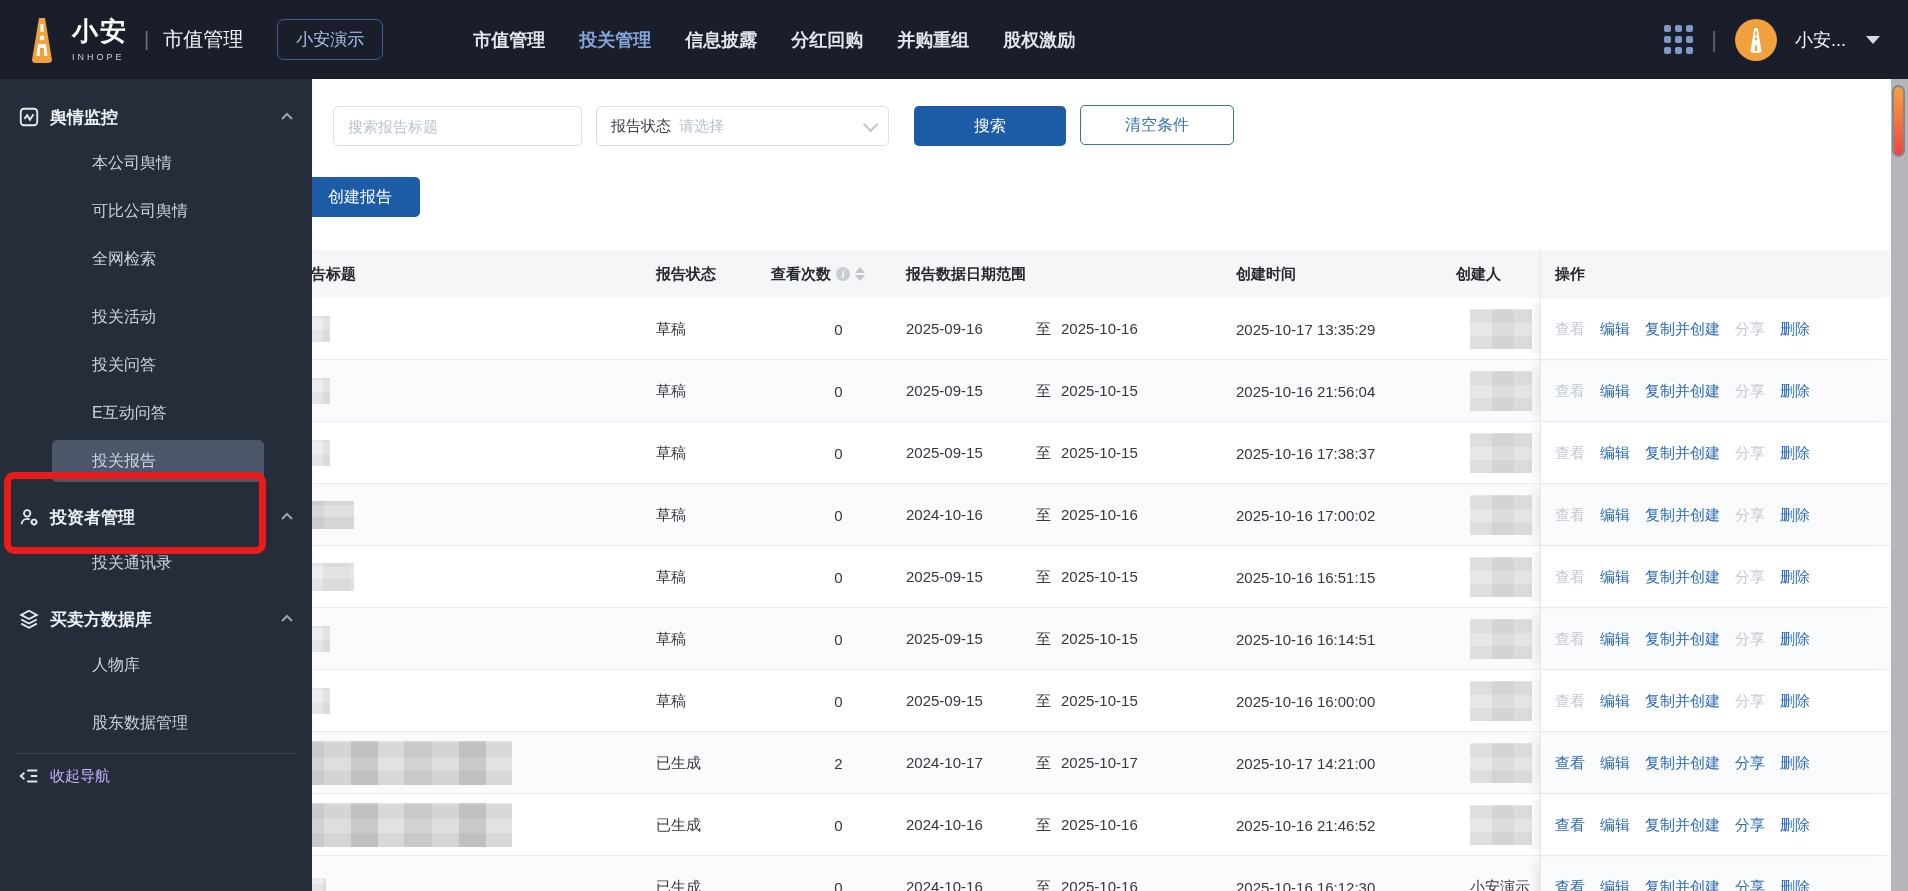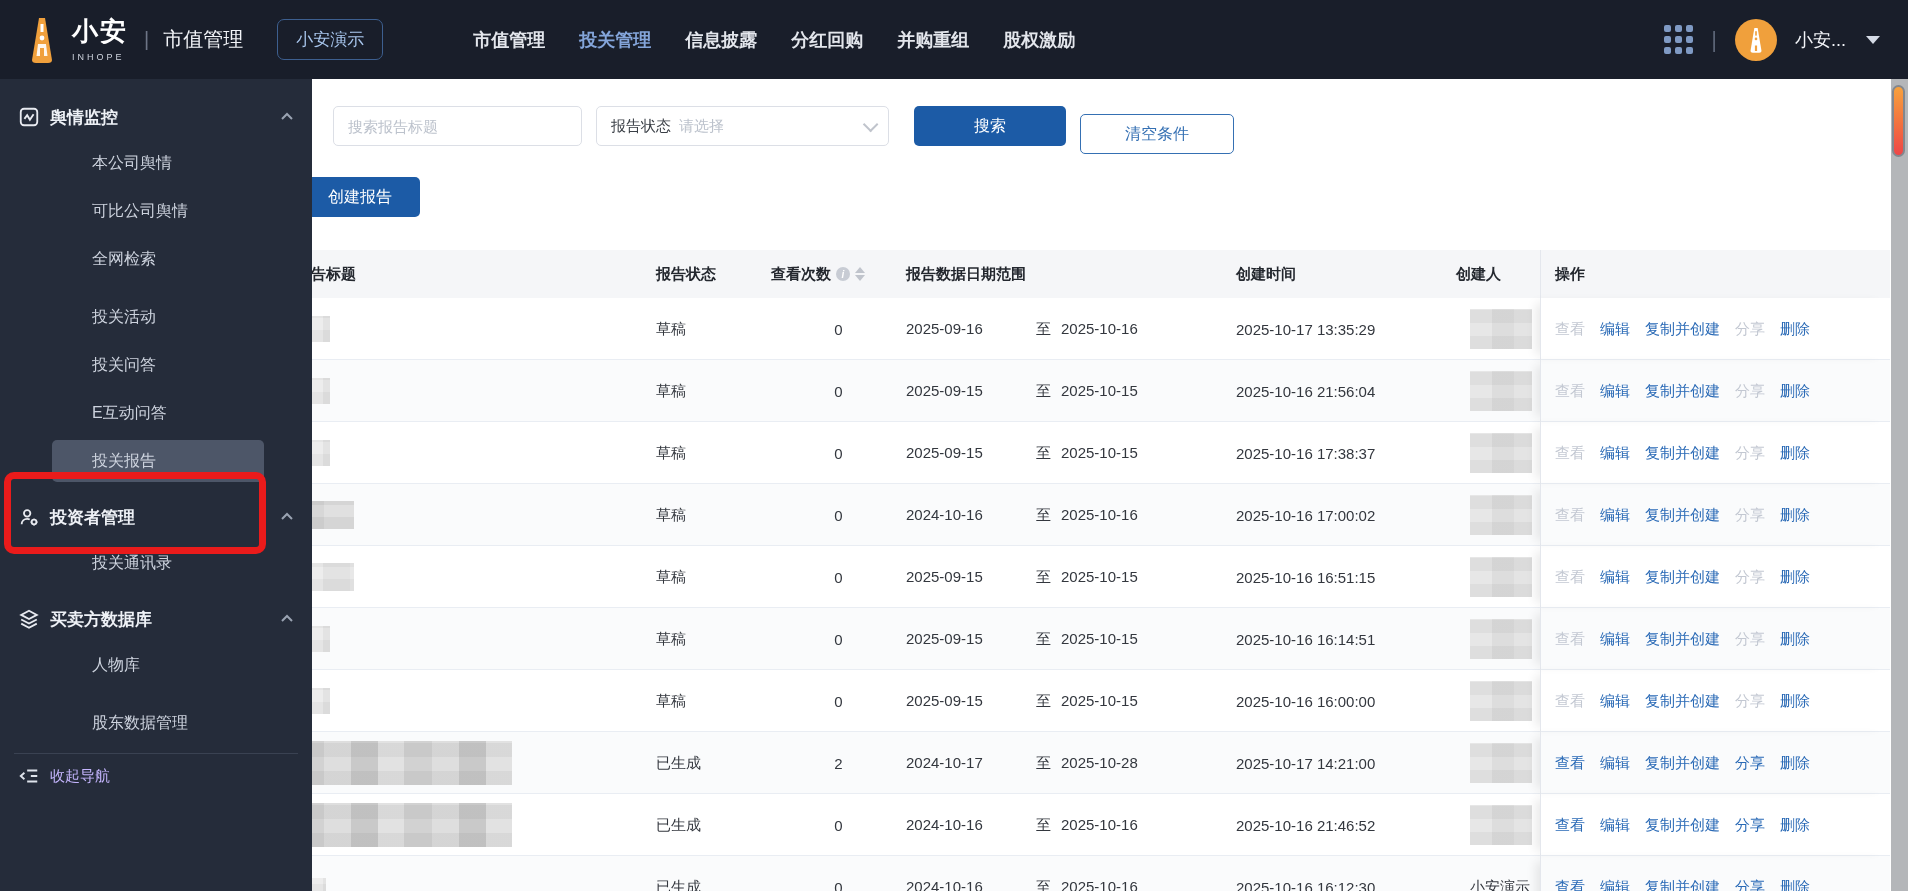--- a/index.html
+++ b/index.html
@@ -63,21 +63,21 @@
   .select-box { position:absolute; left:316px; top:27px; width:293px; height:40px;
     border:1px solid #dcdfe6; border-radius:5px; display:flex; align-items:center;
     padding:0 14px; cursor:pointer; }
   .select-label { color:#3a3f46; font-size:15px; }
   .select-placeholder { color:#bcc2cc; font-size:15px; margin-left:8px; }
   .select-chev { margin-left:auto; width:11px; height:11px; border-right:2px solid #c0c4cc;
     border-bottom:2px solid #c0c4cc; transform:rotate(45deg) translateY(-3px); }
   .btn-primary { background:#1c5ba6; color:#fff; border:none; border-radius:5px;
     font-size:16px; cursor:pointer; font-family:inherit; }
   .btn-search { position:absolute; left:634px; top:27px; width:152px; height:40px; }
-  .btn-clear { position:absolute; left:800px; top:35px; width:154px; height:40px;
+  .btn-clear { position:absolute; left:800px; top:26px; width:154px; height:40px;
     background:#fff; border:1px solid #3570b3; color:#3570b3; border-radius:5px;
     font-size:16px; cursor:pointer; font-family:inherit; }
   .btn-create { position:absolute; left:20px; top:98px; width:120px; height:40px; }
 
   
   .table { position:absolute; left:16px; top:171px; width:1594px; }
   .thead, .trow { display:grid; grid-template-columns:360px 115px 135px 330px 220px 84px 350px; }
   .thead { background:#f5f6f8; height:48px; align-items:center; }
   .thead .th { font-size:15px; font-weight:700; color:#23272e; white-space:nowrap; }
   .th-views { display:flex; align-items:center; gap:5px; }
@@ -467,21 +467,21 @@
           </div>
         </div>
 
         <div class="trow">
           <div class="td">
             <div class="redact" data-size="wide"></div>
           </div>
           <div class="td">已生成</div>
           <div class="td" style="text-align:center;">2</div>
           <div class="td td-range">
-            <span class="from">2024-10-17</span><span class="sep">至</span><span class="to">2025-10-28</span>
+            <span class="from">2024-10-17</span><span class="sep">至</span><span class="to">2025-10-17</span>
           </div>
           <div class="td">2025-10-17 14:21:00</div>
           <div class="td td-creator">
             <div class="creator-redact" data-show="true"></div>
             <span></span>
           </div>
           <div class="td td-actions" data-muted="false">
             <a class="lnk lnk-toggle">查看</a>
             <a class="lnk">编辑</a>
             <a class="lnk">复制并创建</a>

